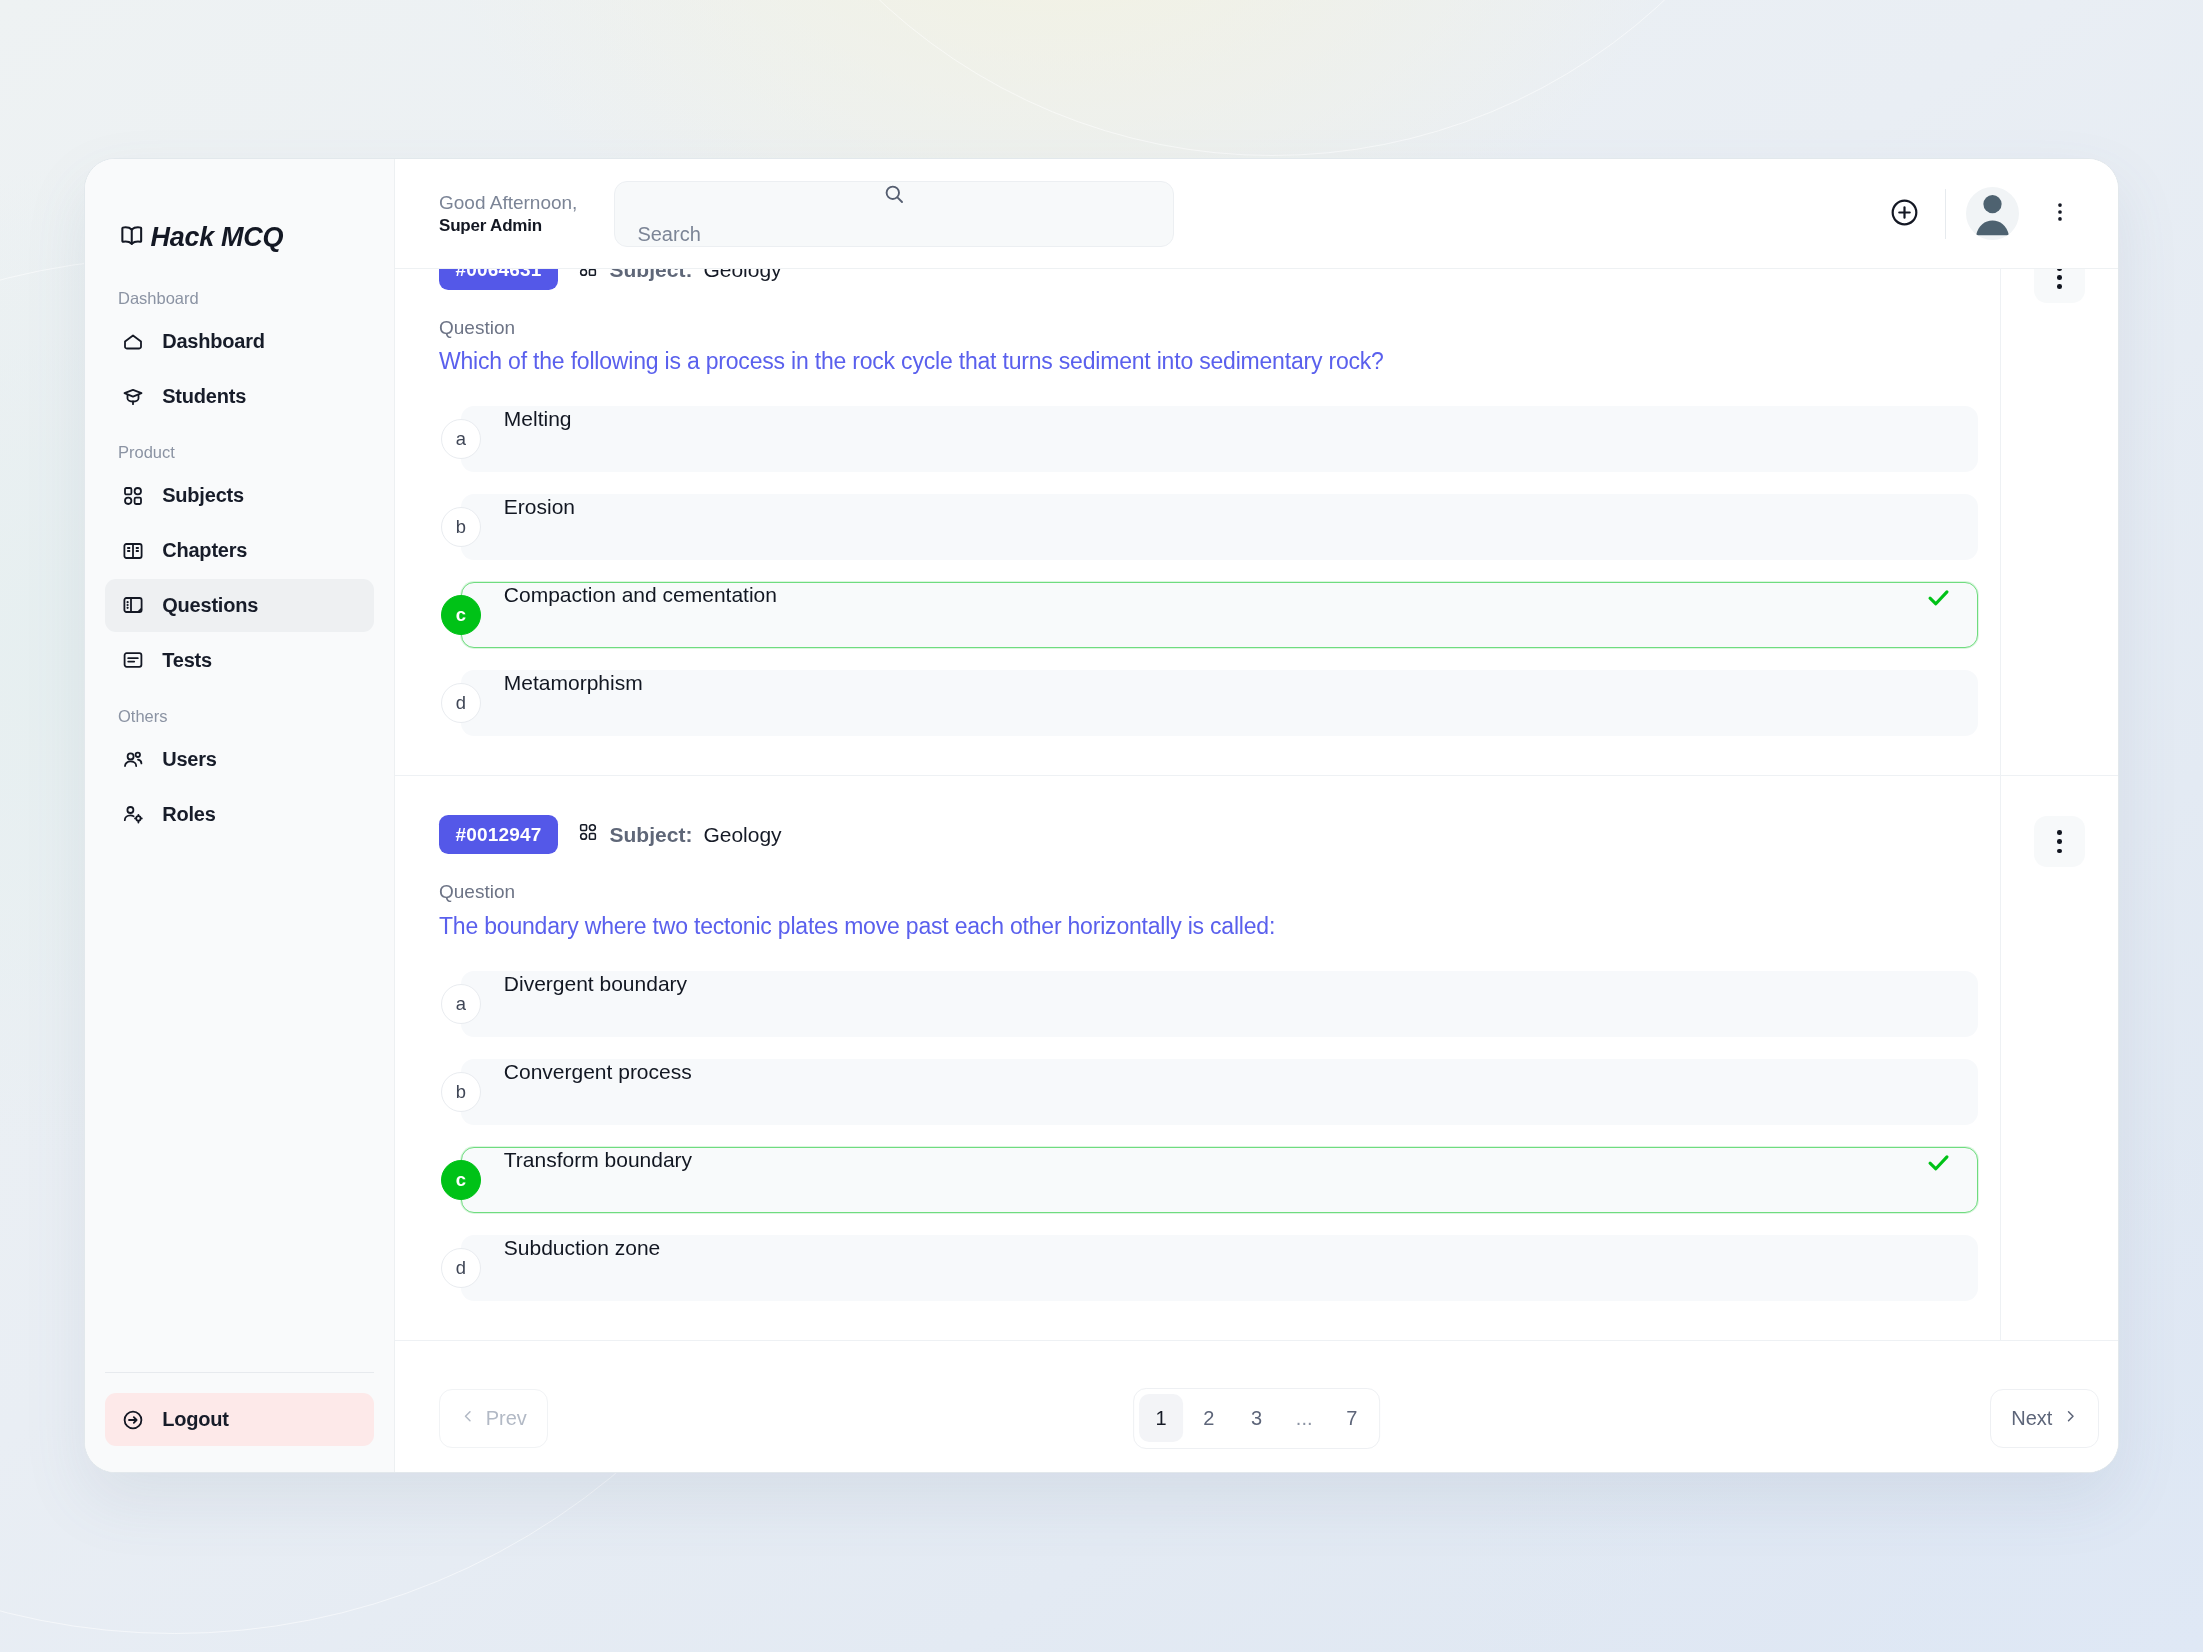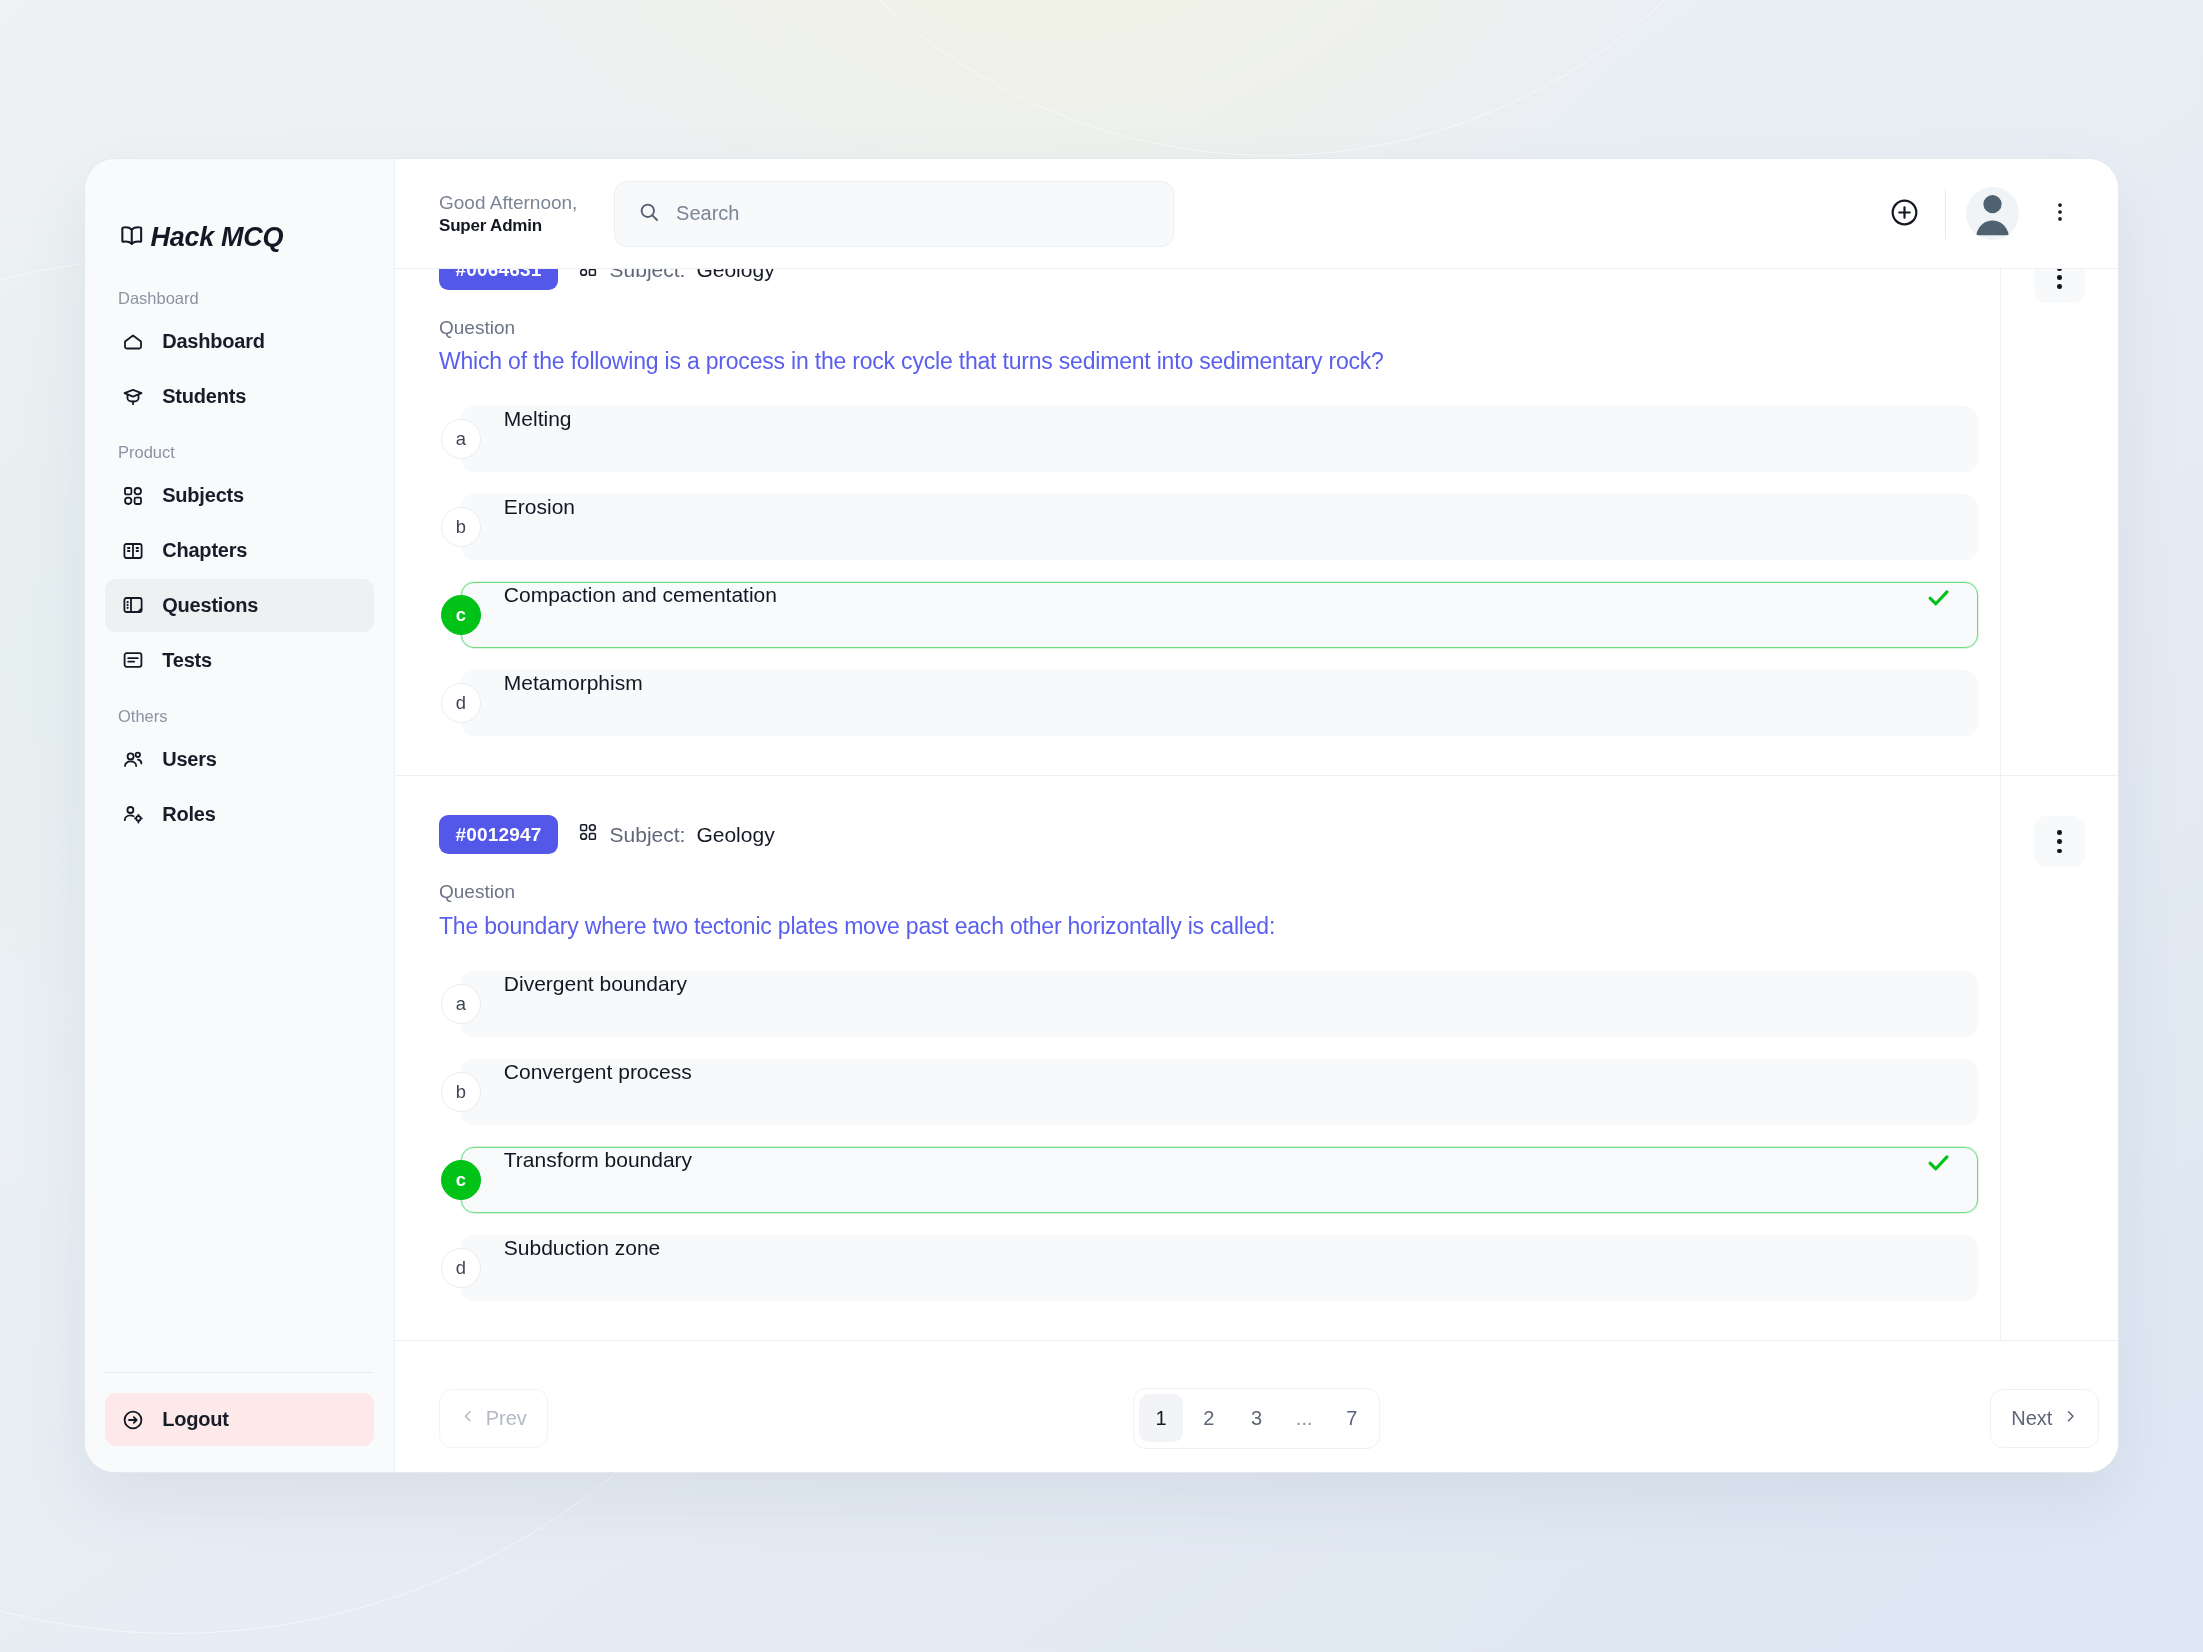--- a/index.html
+++ b/index.html
@@ -80,21 +80,21 @@
     display: flex; align-items: center;
     padding: 0 37px 0 44px;
     border-bottom: 0.9px solid #eef1f3;
   }
   .greeting { line-height: 1.25; margin-right: 37px; white-space: nowrap; }
   .greet-small { font-size: 19px; color: #7b8496; }
   .greet-name { font-size: 17px; font-weight: 700; color: #131722; letter-spacing: -0.2px; }
   .search {
     width: 560px; height: 66px; border-radius: 13px;
     background: #f7f9fa; border: 0.9px solid #eceff2;
-    display: flex; align-items: center; gap: 14.7px; padding: 0 22px;
+    display: flex; align-items: center; gap: 14.7px; padding: 0 22px; flex-direction: column;
   }
   .search-input {
     border: 0; background: transparent; outline: none;
     font-family: "Liberation Sans", sans-serif;
     font-size: 20px; color: #5d6579; width: 100%;
   }
   .search-input::placeholder { color: #7c8596; }
   .topbar-right { margin-left: auto; display: flex; align-items: center; gap: 20px; }
   .icon-btn { width: 42px; height: 42px; display: flex; align-items: center; justify-content: center; cursor: pointer; }
   .vdiv { width: 0.9px; height: 50px; background: #e6eaee; }
@@ -120,21 +120,21 @@
     gap: 4.6px; cursor: pointer;
   }
   .kebab-dot { width: 4.6px; height: 4.6px; border-radius: 50%; background: #11151f; }
 
   .qhead { display: flex; align-items: center; gap: 18.4px; }
   .qid {
     background: #5458e8; color: #fff; font-size: 19px; font-weight: 700;
     padding: 8.3px 16.5px; border-radius: 9.2px; letter-spacing: 0.2px;
   }
   .qsubject { display: flex; align-items: center; gap: 11px; font-size: 21px; color: #2b303d; }
-  .qsubject .lbl { color: #5f6778; }
+  .qsubject .lbl { color: #5f6778; font-weight: bold; }
   .qsubject .val { color: #151a26; font-weight: 400; }
   .qlabel { font-size: 19px; color: #6d7486; margin: 27.5px 0 9.2px 0; }
   .qtext { font-size: 23px; color: #5a60ed; letter-spacing: -0.2px; }
 
   .options { margin-top: 31px; padding-left: 0; }
   .option { display: flex; align-items: center; position: relative; height: 66px; margin-bottom: 22px; }
   .option:last-child { margin-bottom: 0; }
   .opt-letter {
     width: 40px; height: 40px; flex: 0 0 40px; border-radius: 50%;
     display: flex; align-items: center; justify-content: center;

